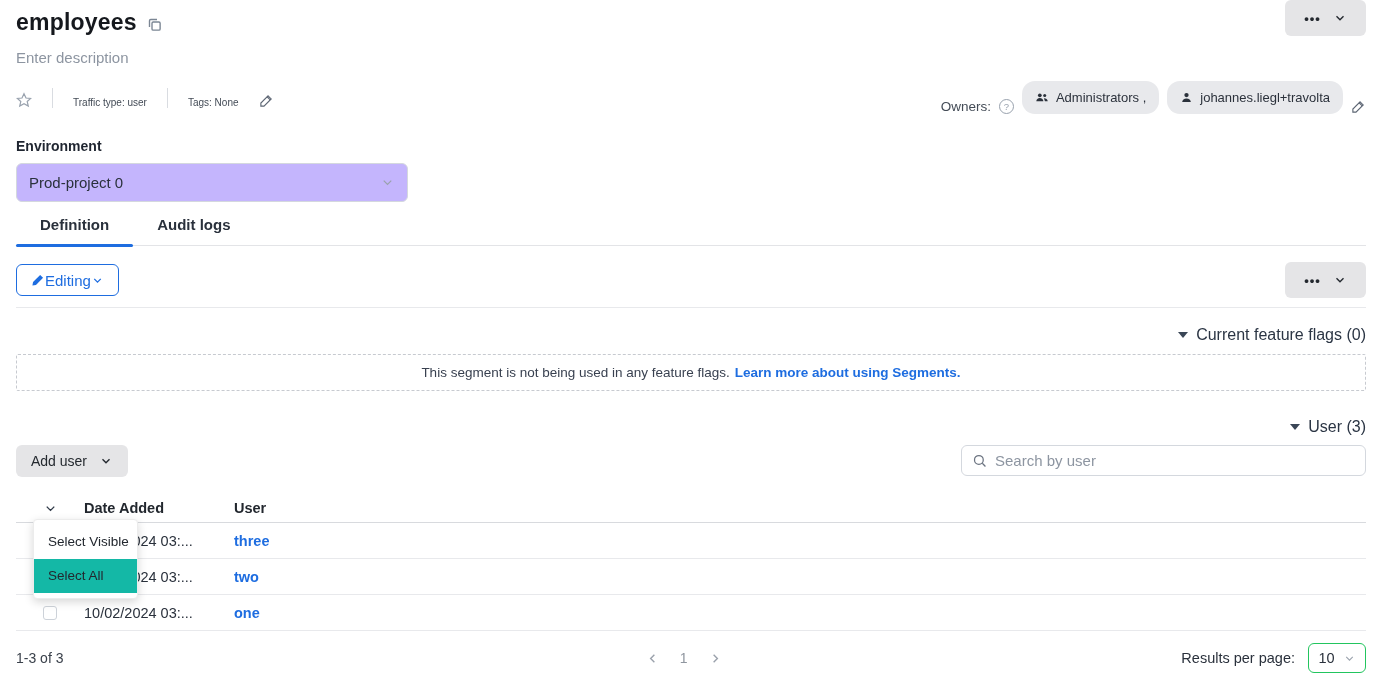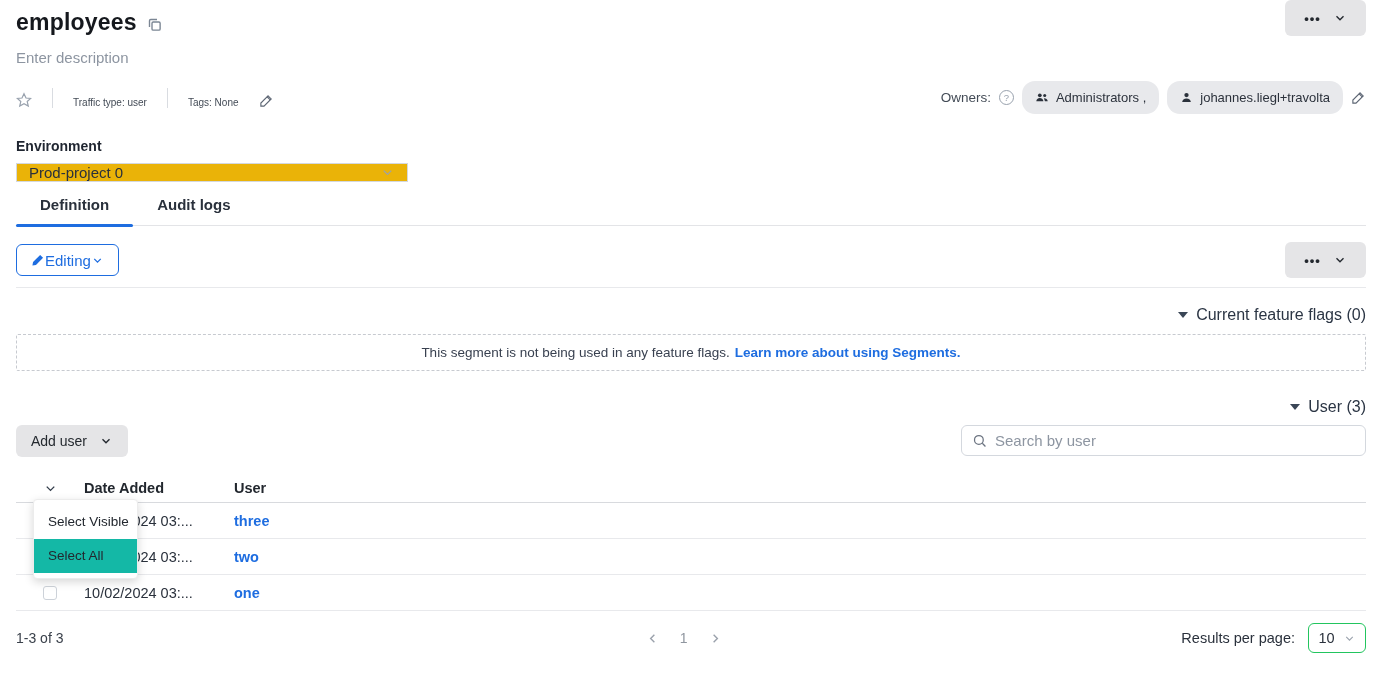--- a/index.html
+++ b/index.html
@@ -15,32 +15,32 @@
   .overflow-btn { margin-left:auto; width:81px; height:36px; background:#e5e5e7; border:none;
     border-radius:6px; display:flex; align-items:center; justify-content:center; gap:12px;
     cursor:pointer; color:#24292f; }
   .dots { font-size:13px; font-weight:bold; letter-spacing:1px; line-height:1; }
   .description { margin-top:13px; font-size:15px; color:#8d95a1; }
   .meta-row { margin-top:15px; display:flex; align-items:center; }
   .meta-left { display:flex; align-items:flex-end; gap:20px; font-size:10px; color:#434b56; }
   .vsep { width:1px; height:20px; background:#d9dce1; }
   .star-icon { color:#99a2ae; display:flex; cursor:pointer; }
   .pencil-icon { color:#5b6472; display:flex; cursor:pointer; }
-  .meta-right { margin-left:auto; display:flex; align-items:center; gap:8px; font-size:13.5px; color:#434b56; }
+  .meta-right { margin-left:auto; display:flex; align-items:flex-end; gap:8px; font-size:13.5px; color:#434b56; }
   .help-icon { width:15px; height:15px; border:1.2px solid #98a1ad; border-radius:50%;
     display:inline-flex; align-items:center; justify-content:center; font-size:9.5px; color:#98a1ad; }
   .chip { display:inline-flex; align-items:center; gap:7px; height:33px; padding:0 13px;
     background:#e8e9ec; border-radius:13px; font-size:13px; color:#2b313b; cursor:pointer; }
   .chip svg { color:#2b313b; }
 
   
   .env-block { margin-top:24px; }
   .env-label { font-size:14px; font-weight:bold; color:#1f2530; }
-  .select-box { margin-top:9px; width:392px; height:19px; border:1px solid #d4d8de; border-radius:0;
-    display:flex; align-items:center; padding:0 12px; font-size:15px; color:#2a313c; cursor:pointer; background:#eab308; }
+  .select-box { margin-top:9px; width:392px; height:39px; border:1px solid #d4d8de; border-radius:6px;
+    display:flex; align-items:center; padding:0 12px; font-size:15px; color:#2a313c; cursor:pointer; background:#c4b5fd; }
   .select-box .chev { margin-left:auto; color:#9aa2ad; display:flex; }
 
   
   .tabs { margin-top:14px; display:flex; border-bottom:1px solid #e3e4e7; }
   .tab { padding:0 24px 12px 24px; font-size:15px; font-weight:bold; color:#2a313c; cursor:pointer; position:relative; }
   .tab.active::after { content:""; position:absolute; left:0; right:0; bottom:-2px; height:3px; background:#1e6de0; border-radius:2px; }
 
   
   .toolbar { margin-top:16px; display:flex; align-items:center; }
   .editing-btn { display:flex; align-items:center; height:32px; padding:0 14px;

